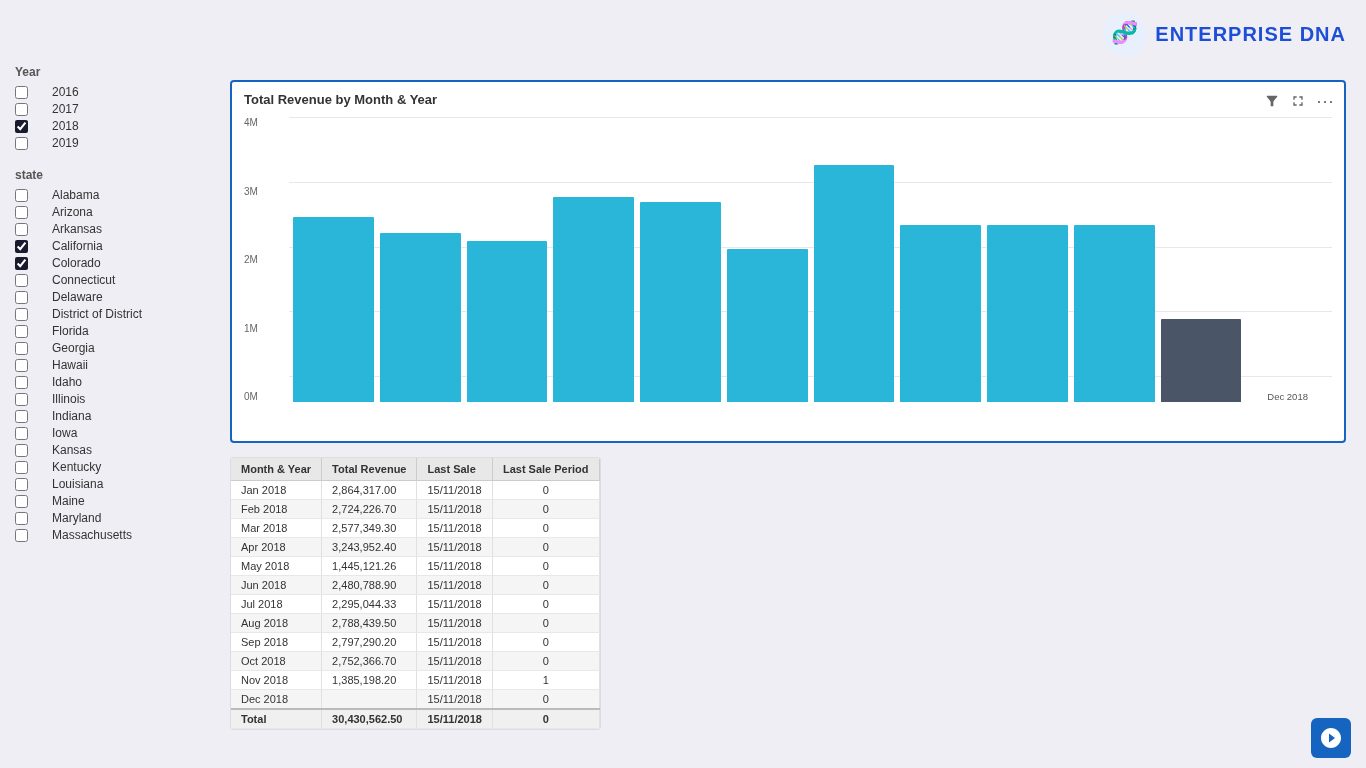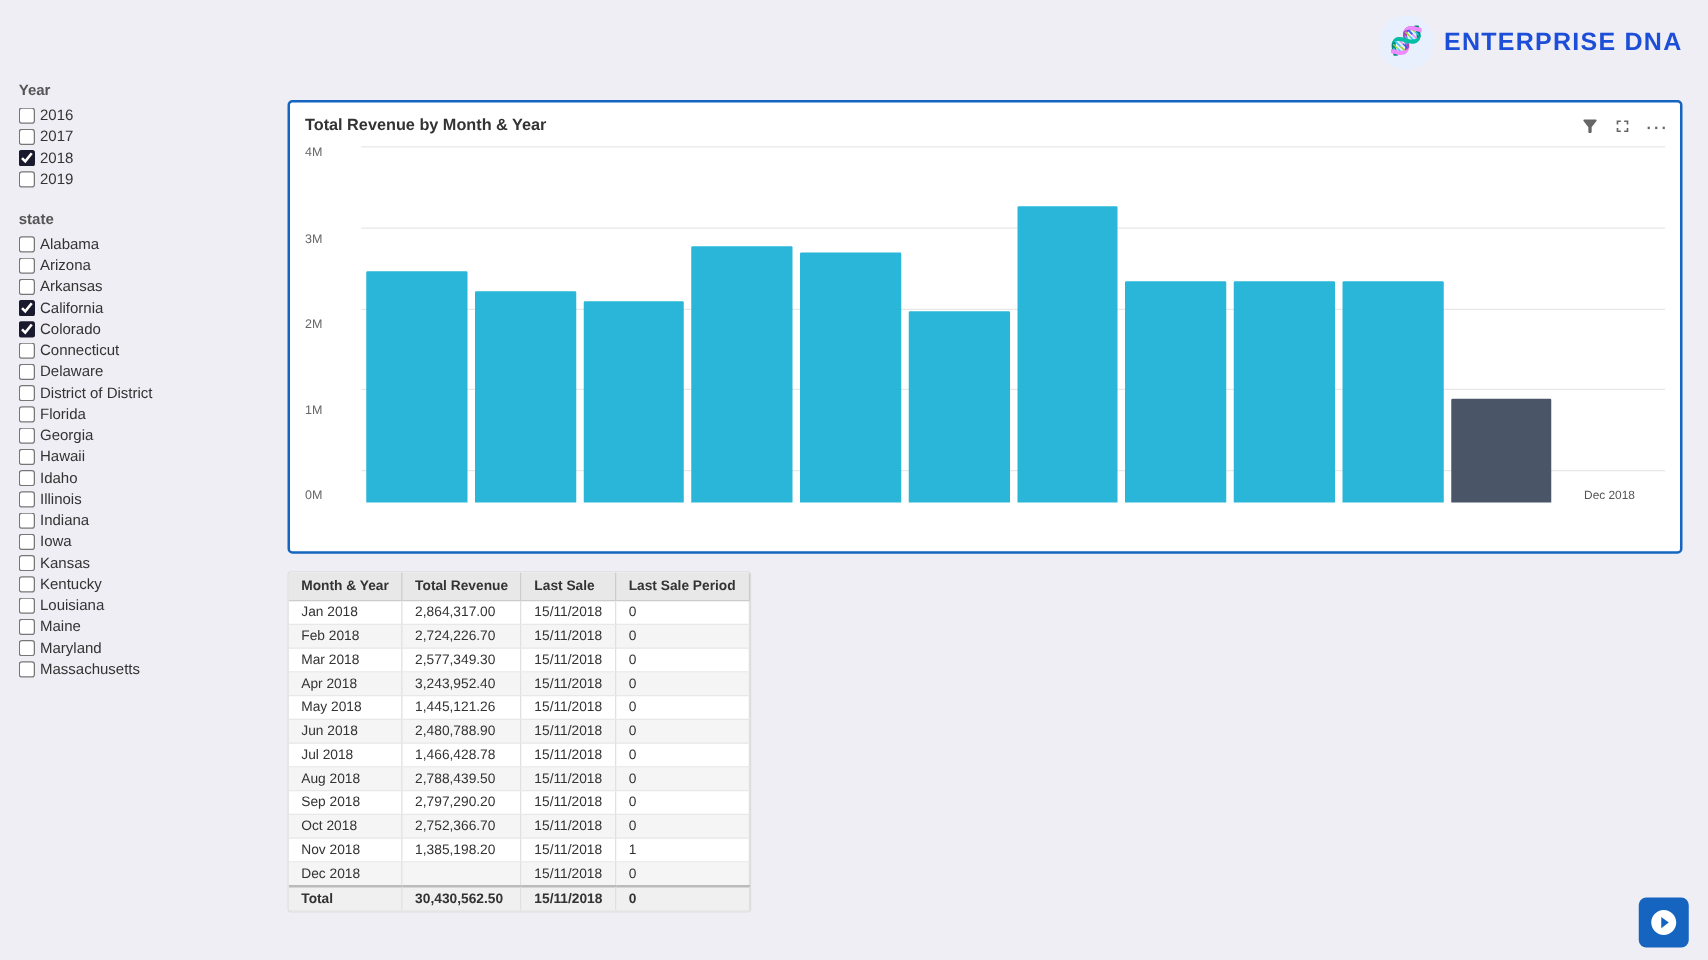--- a/index.html
+++ b/index.html
@@ -47,21 +47,21 @@
     }
     .filter-label {
       font-size: 12px;
       color: #555;
       margin-bottom: 6px;
       font-weight: 600;
     }
     .checkbox-item {
       display: flex;
       align-items: center;
-      gap: 4px;
+      gap: 24px;
       margin-bottom: 3px;
       font-size: 12px;
       color: #333;
     }
     .checkbox-item input[type="checkbox"] {
       width: 13px;
       height: 13px;
       cursor: pointer;
       accent-color: #1a1a2e;
     }
@@ -229,21 +229,21 @@
       color: #333;
       white-space: nowrap;
     }
     tbody tr:nth-child(even) td { background: #f5f5f5; }
     tbody tr:nth-child(odd) td { background: #ffffff; }
     .total-row td {
       font-weight: 700;
       background: #f0f0f0 !important;
       border-top: 2px solid #bbb;
     }
-    td:last-child, th:last-child { text-align: left; }
+    td:last-child, th:last-child { text-align: center; }
     td:nth-child(2), th:nth-child(2) { }
 
     
     .subscribe-btn {
       position: absolute;
       bottom: 10px;
       right: 15px;
       width: 40px;
       height: 40px;
       background: #1565c0;
@@ -515,21 +515,21 @@
             <td>0</td>
           </tr>
           <tr>
             <td>Jun 2018</td>
             <td>2,480,788.90</td>
             <td>15/11/2018</td>
             <td>0</td>
           </tr>
           <tr>
             <td>Jul 2018</td>
-            <td>1,466,428.78</td>
+            <td>2,295,044.33</td>
             <td>15/11/2018</td>
             <td>0</td>
           </tr>
           <tr>
             <td>Aug 2018</td>
             <td>2,788,439.50</td>
             <td>15/11/2018</td>
             <td>0</td>
           </tr>
           <tr>

